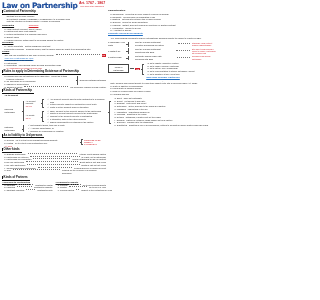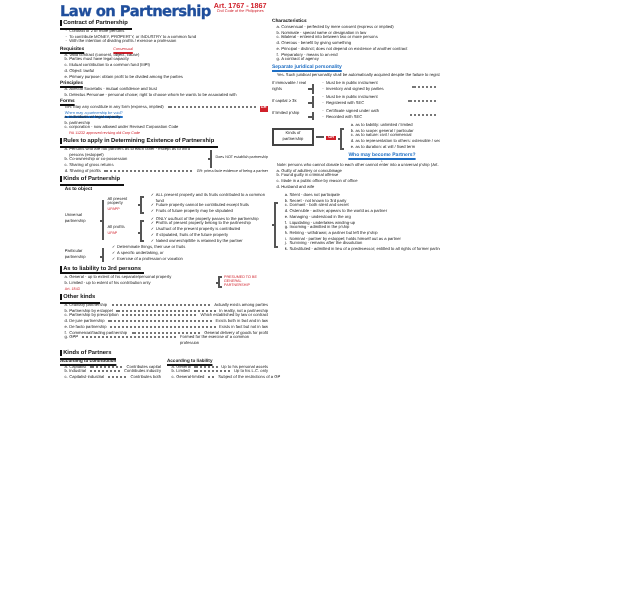--- a/index.html
+++ b/index.html
@@ -2,21 +2,21 @@
 <html><head>
 <meta charset="utf-8">
 <title>Law on Partnership — Reviewer</title>
 <style>
   html,body{margin:0;padding:0;}
   body{
     width:220px;height:300px;overflow:hidden;background:#ffffff;
     font-family:"Liberation Sans",sans-serif;color:#1a1a1a;
     font-size:2.1px;line-height:1.18;-webkit-font-smoothing:none;
   }
-  .page{width:220px;height:300px;position:relative;padding:0;box-sizing:border-box;margin-left:28px;}
+  .page{width:220px;height:300px;position:relative;padding:0;box-sizing:border-box;}
 
   
   .hdr{display:flex;align-items:flex-end;gap:1.5px;padding:1.5px 0 0 2px;}
   .hdr-title{
     font-family:"DejaVu Sans",sans-serif;font-weight:bold;font-size:7.4px;
     color:#1f4e9c;letter-spacing:-.3px;line-height:1;
     -webkit-text-stroke:.15px #1f4e9c;
   }
   .hdr-art{font-weight:bold;font-size:3.6px;color:#d0202a;line-height:1;padding-bottom:.4px;}
   .hdr-sub{font-size:1.9px;color:#d0202a;line-height:1;padding-bottom:.4px;}

